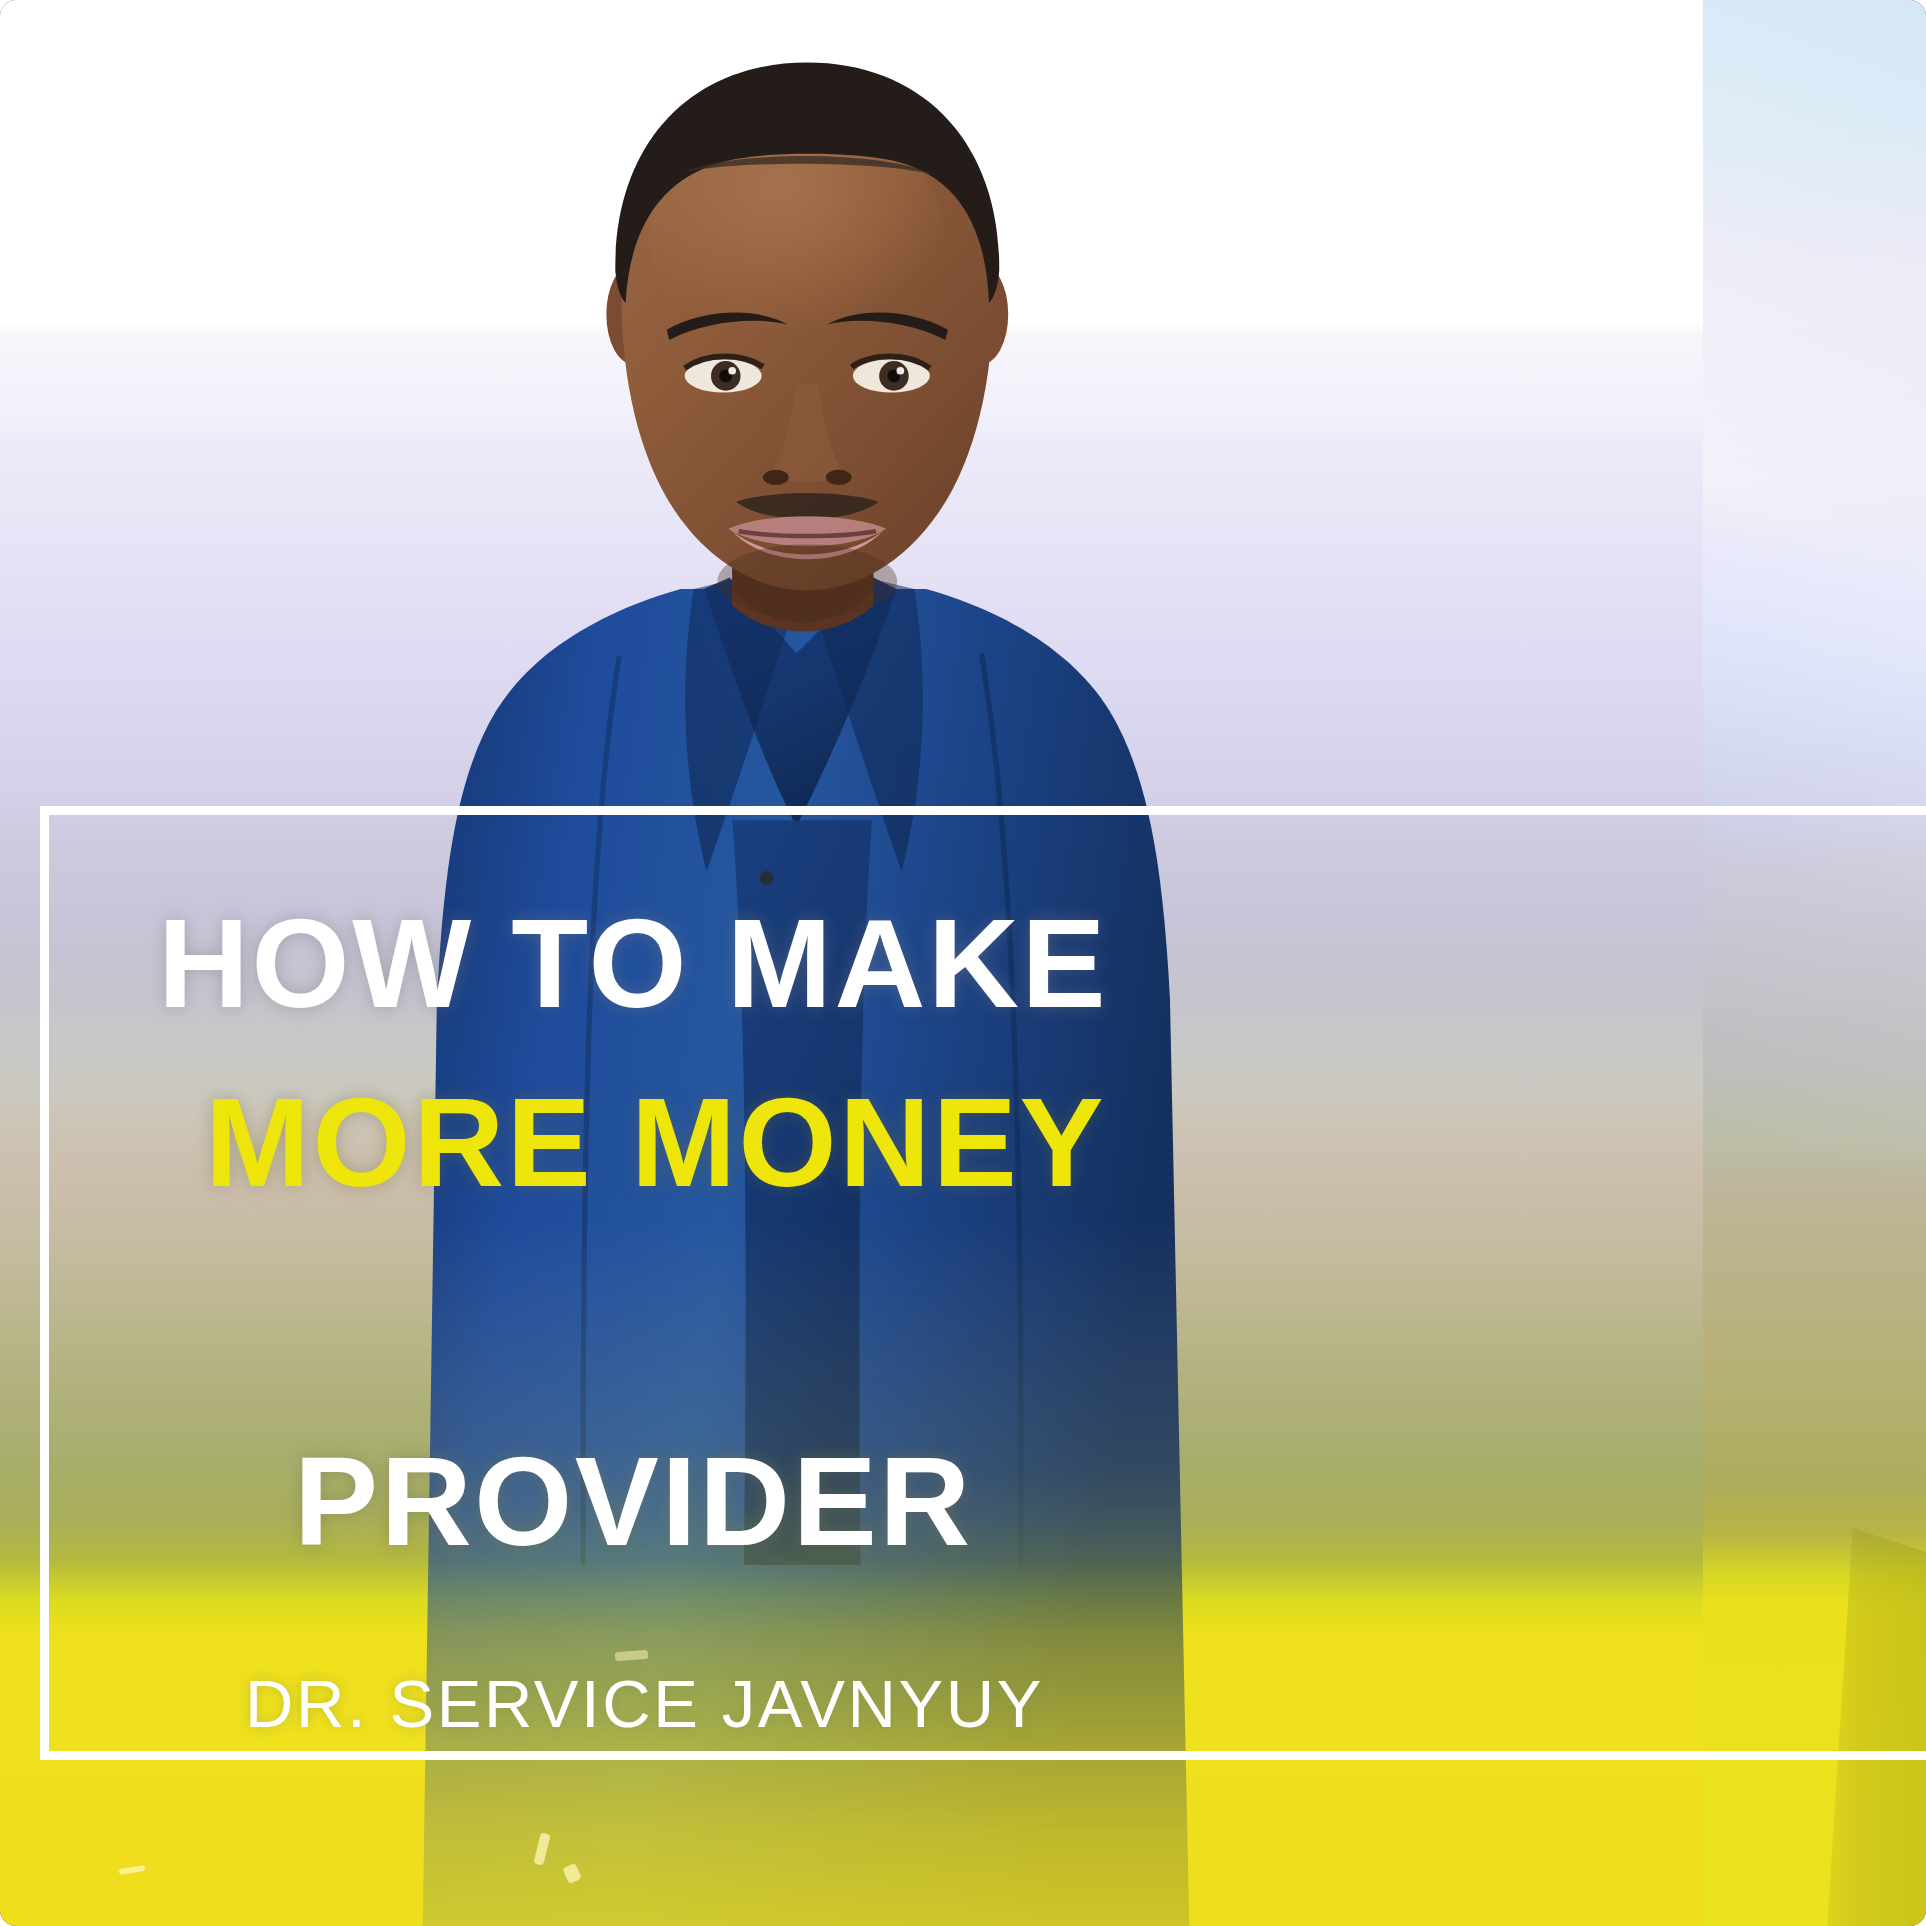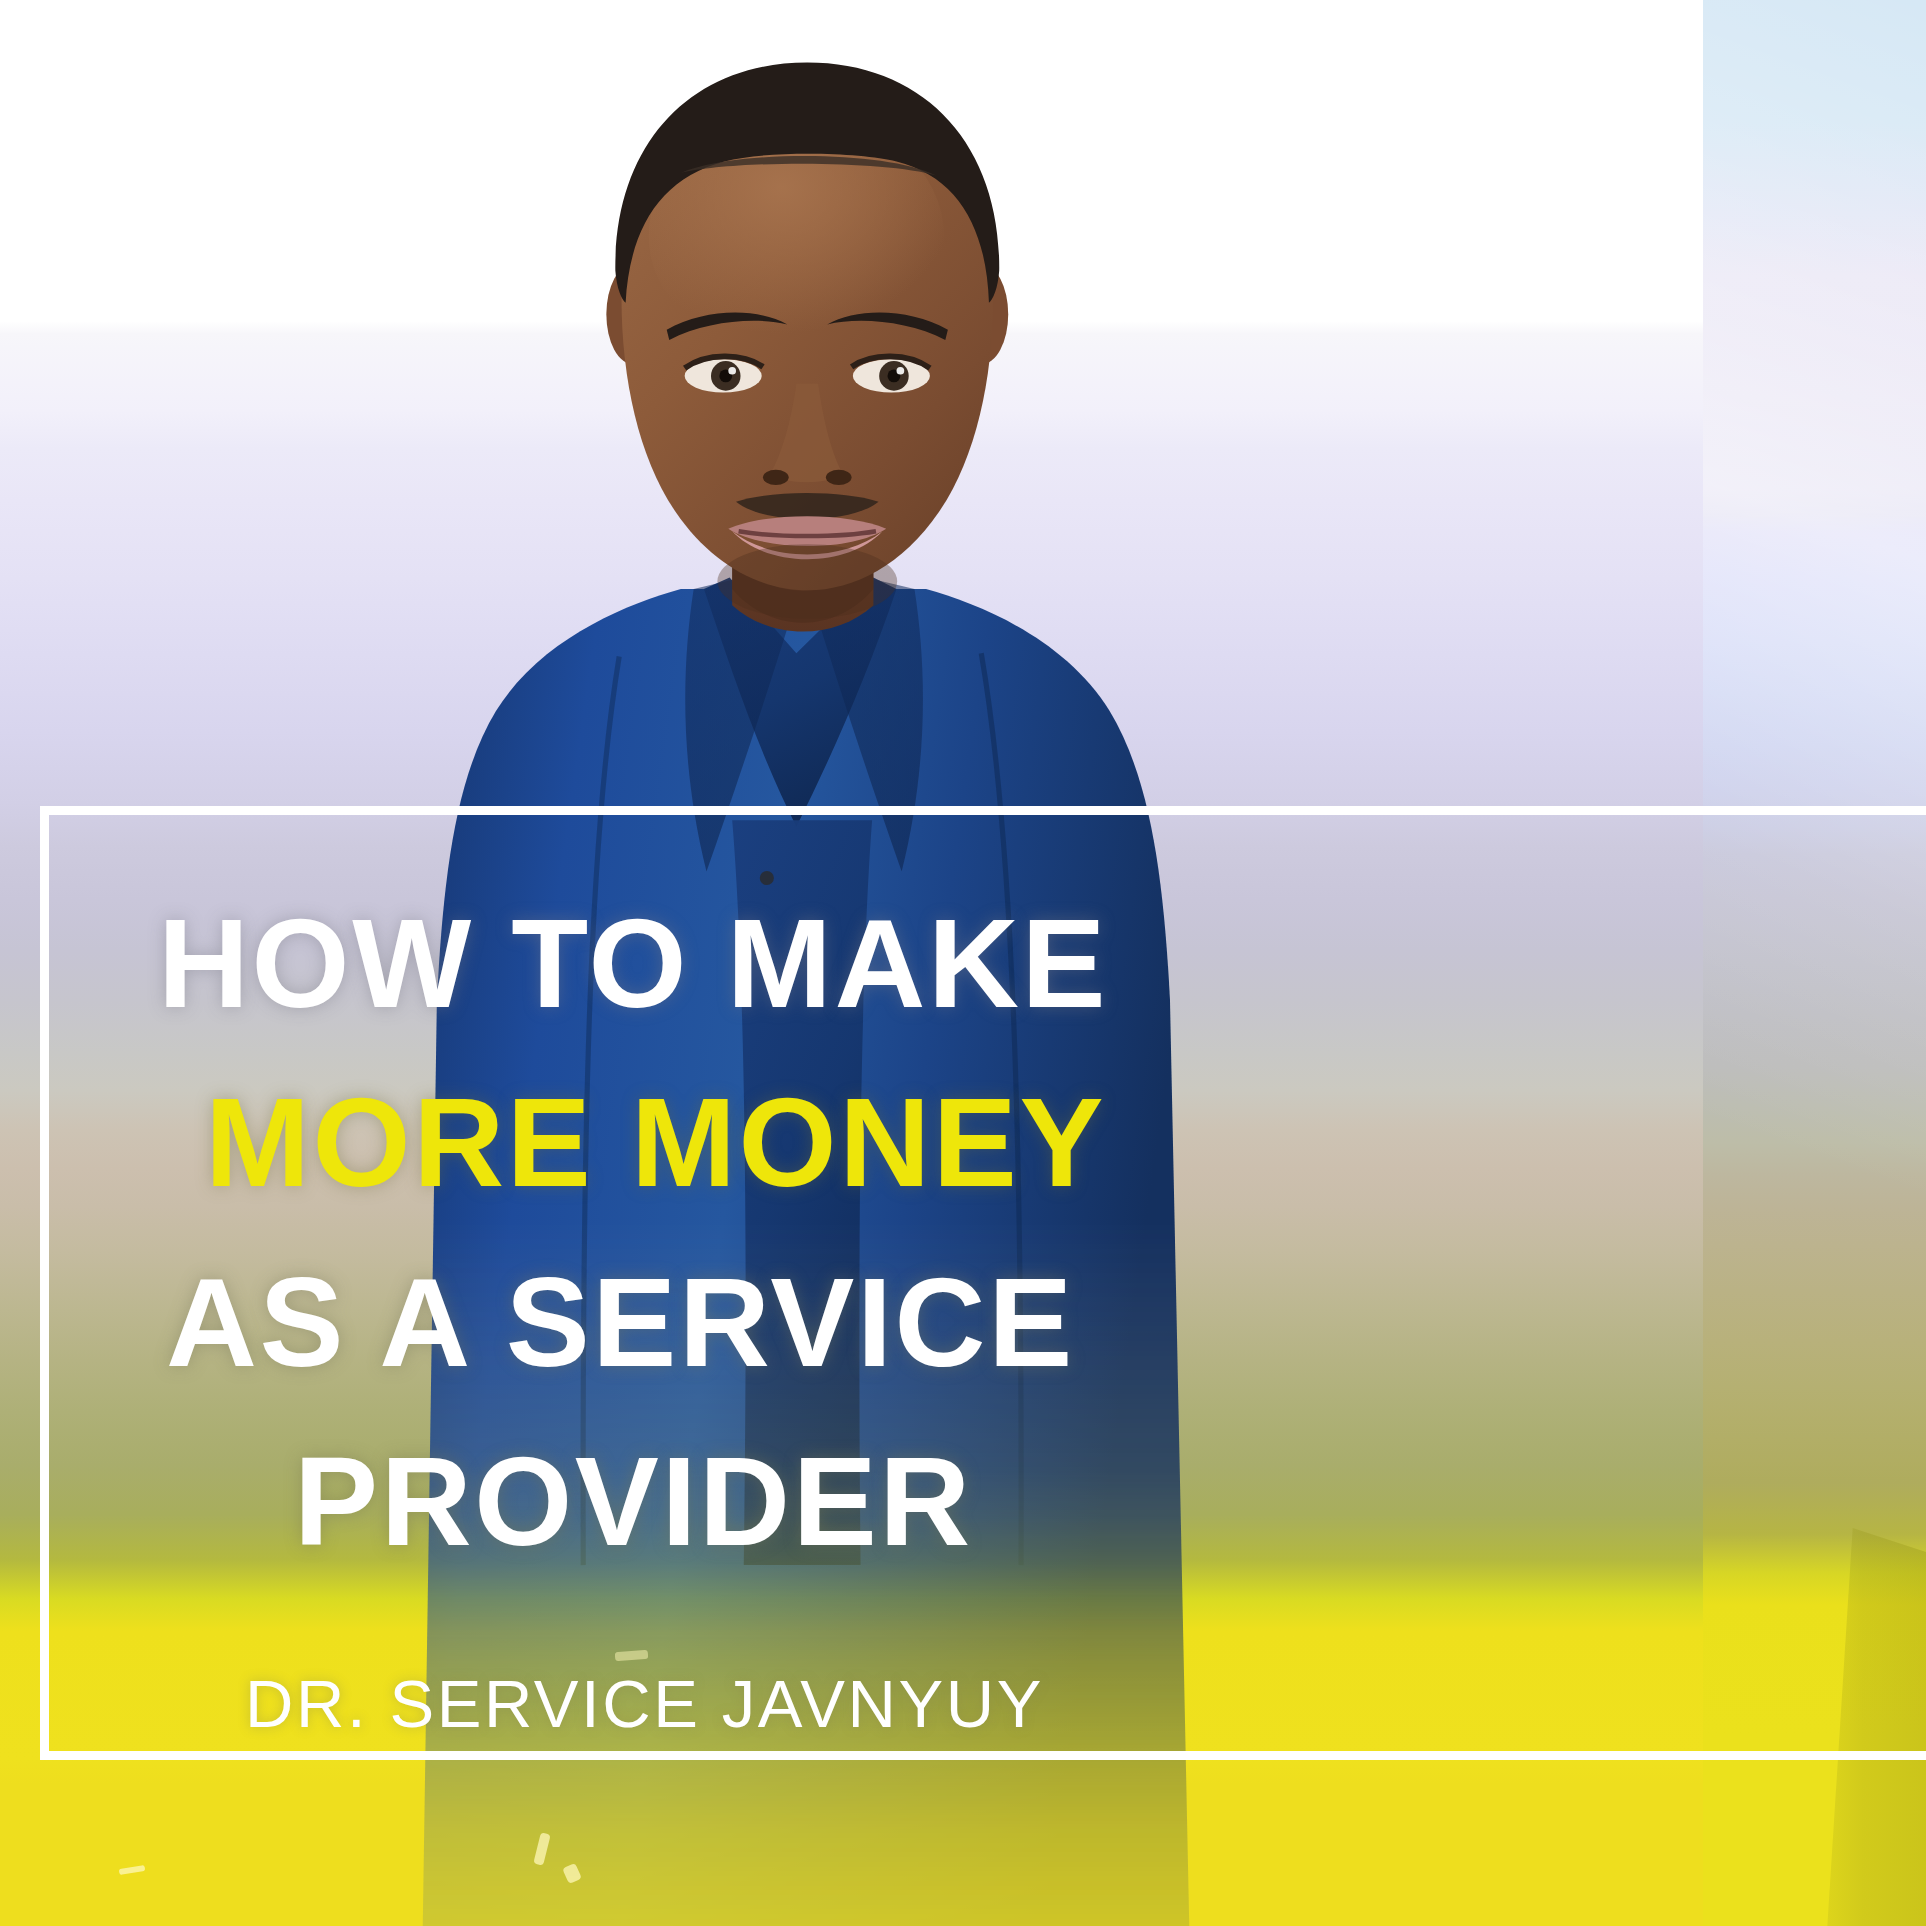--- a/index.html
+++ b/index.html
@@ -5,20 +5,21 @@
   html,body{margin:0;padding:0;background:#ffffff;}
   *{box-sizing:border-box;}
 
   #poster{
     position:relative;
     width:1926px;
     height:1926px;
     overflow:hidden;
     font-family:"Liberation Sans", sans-serif;
     background:#7f1d1d;
+    border-radius:16px;
   }
 
   
   .bg-main{
     position:absolute;
     left:0; top:0;
     width:1703px; height:1926px;
     background:linear-gradient(to bottom,
         #ffffff   0px,
         #ffffff   321px,
@@ -290,21 +291,20 @@
       <ellipse cx="717" cy="868" rx="140" ry="58" fill="#4b2d1d" opacity=".35"></ellipse>
 
       <circle cx="654" cy="1330" r="11" fill="#2a2a2a" opacity=".8"></circle>
     </svg>
   </div>
 
   <div class="frame"></div>
 
   <div class="line l1" style="color: rgb(255, 255, 255);">HOW TO MAKE</div>
   <div class="line l2" style="color: rgb(238, 230, 10);">MORE MONEY</div>
-  <div class="line l3" style="color: rgb(255, 255, 255);">AS A SERVICE</div>
   <div class="line l4" style="color: rgb(255, 255, 255);">PROVIDER</div>
 
   <div class="byline">DR. SERVICE JAVNYUY</div>
 
   <div class="fleck a"></div>
   <div class="fleck b"></div>
   <div class="fleck c"></div>
   <div class="fleck d"></div>
 
 </div>

